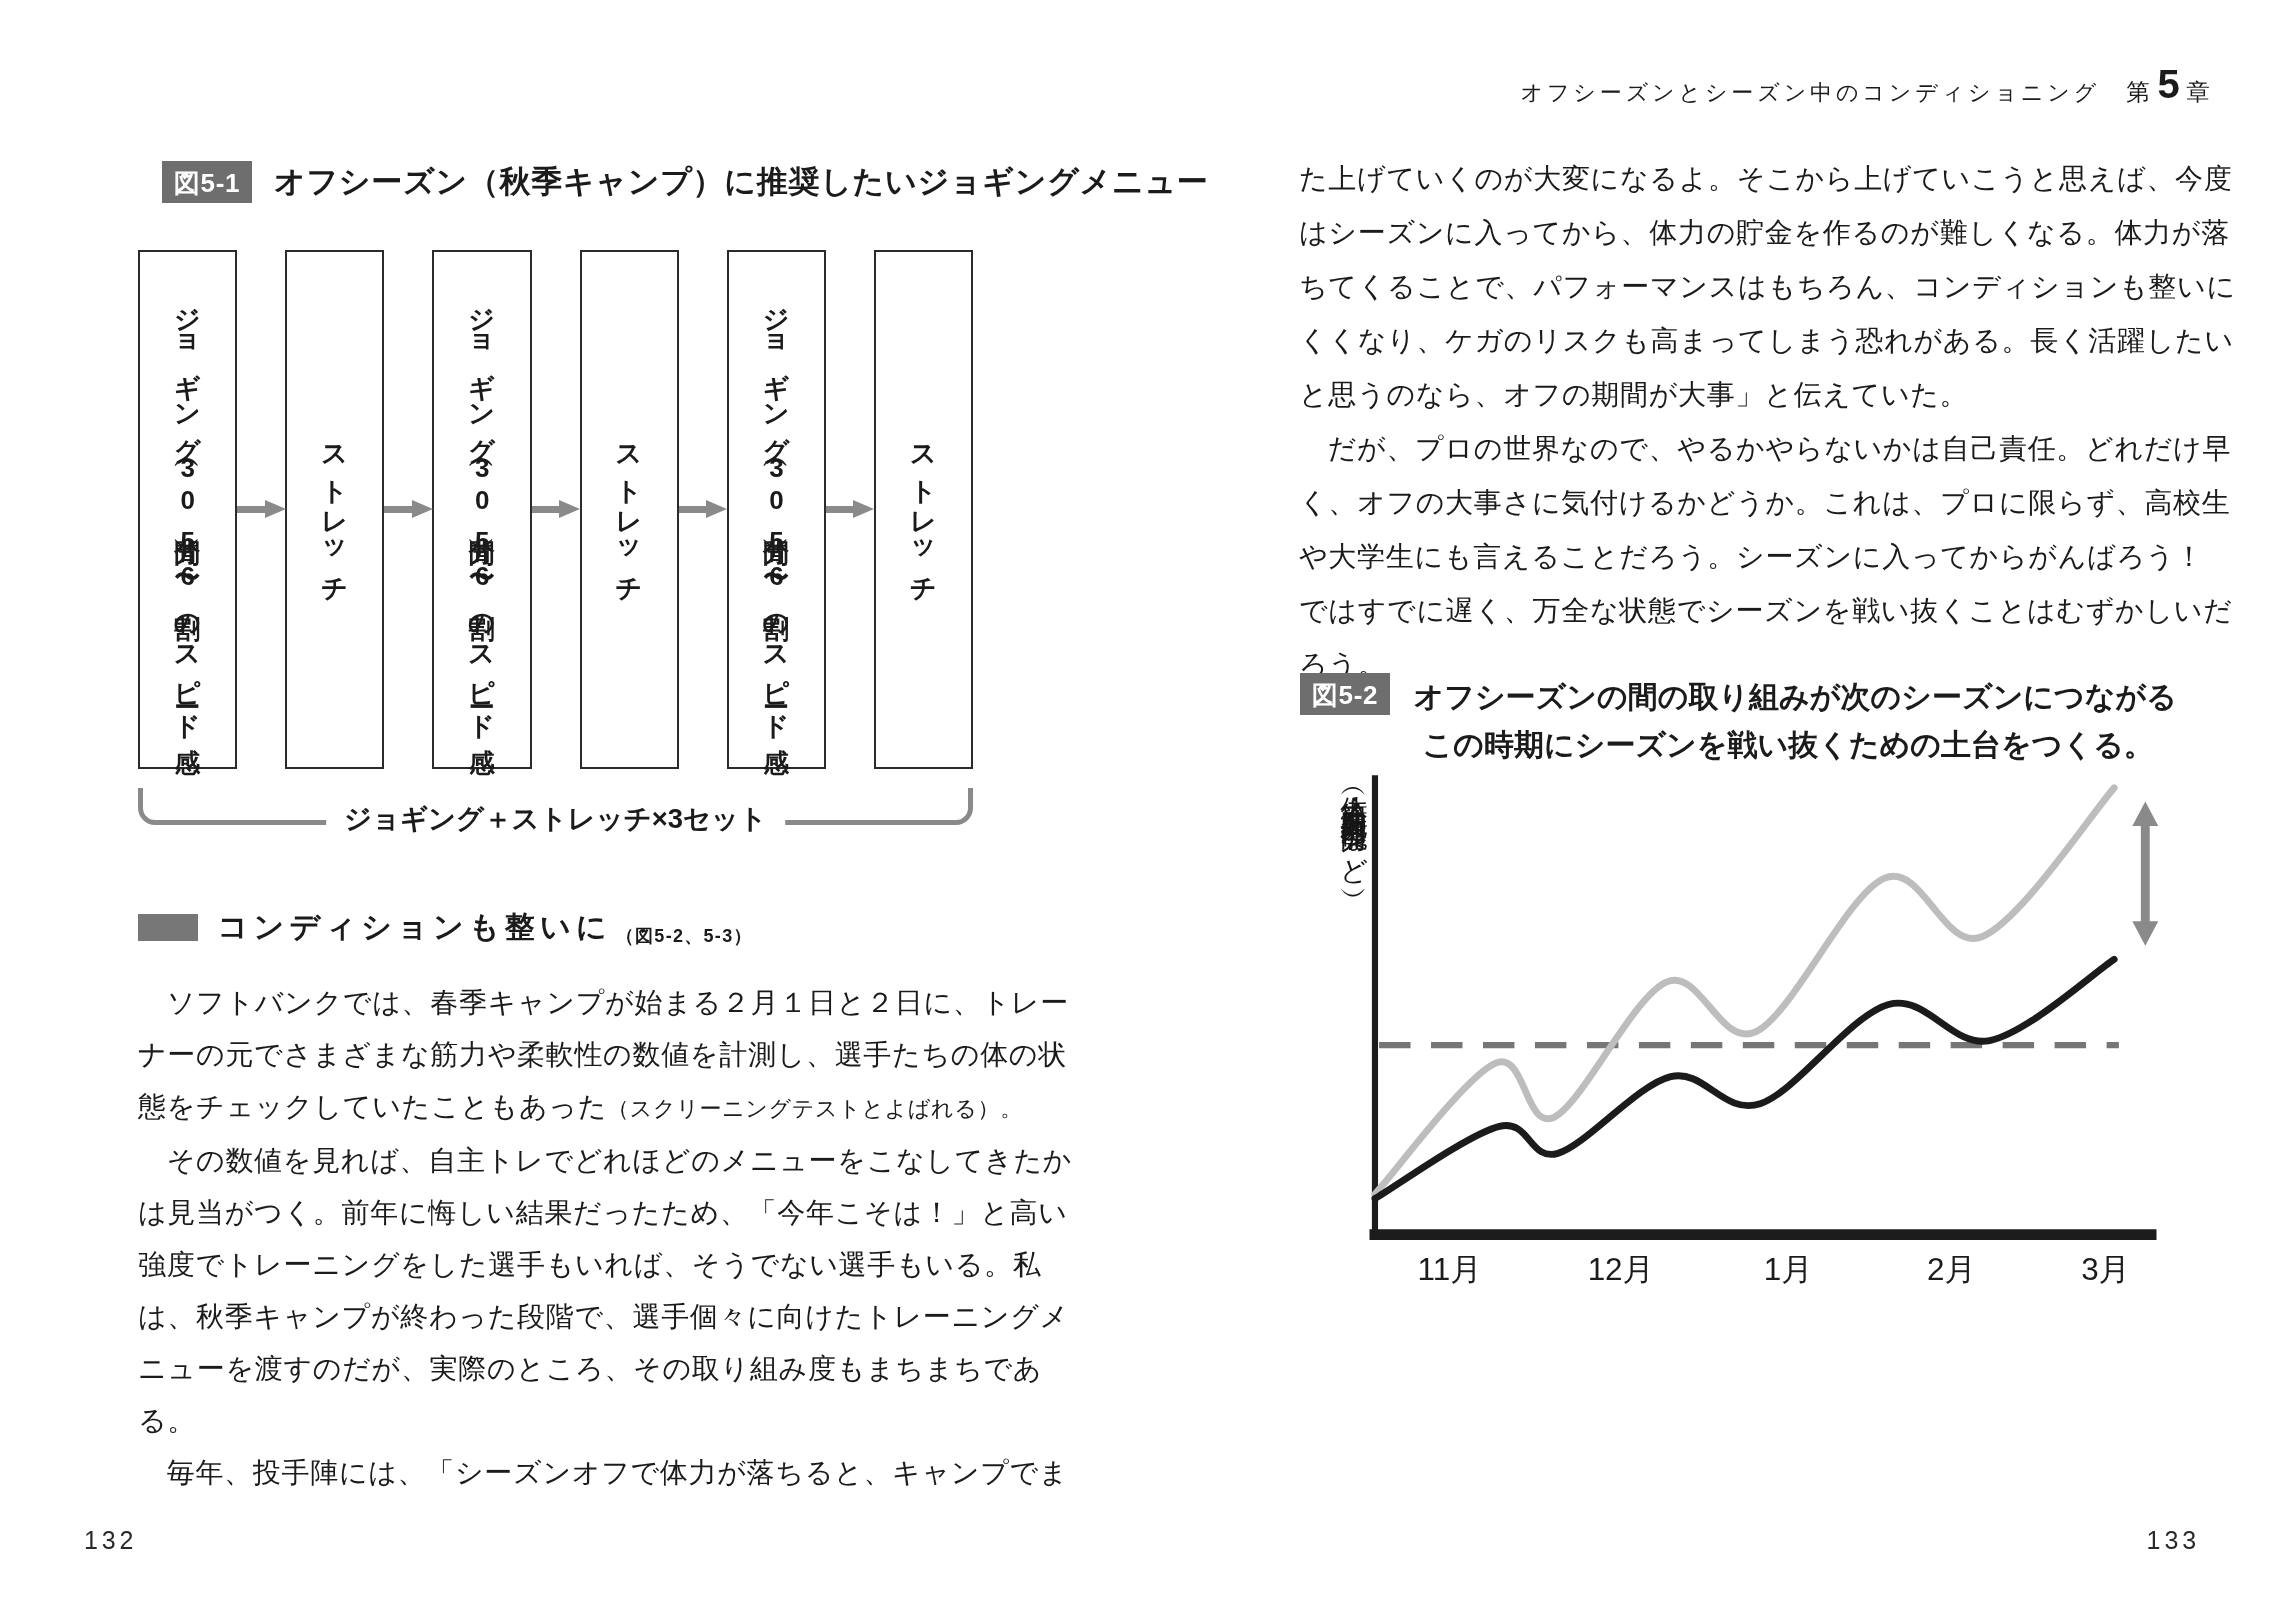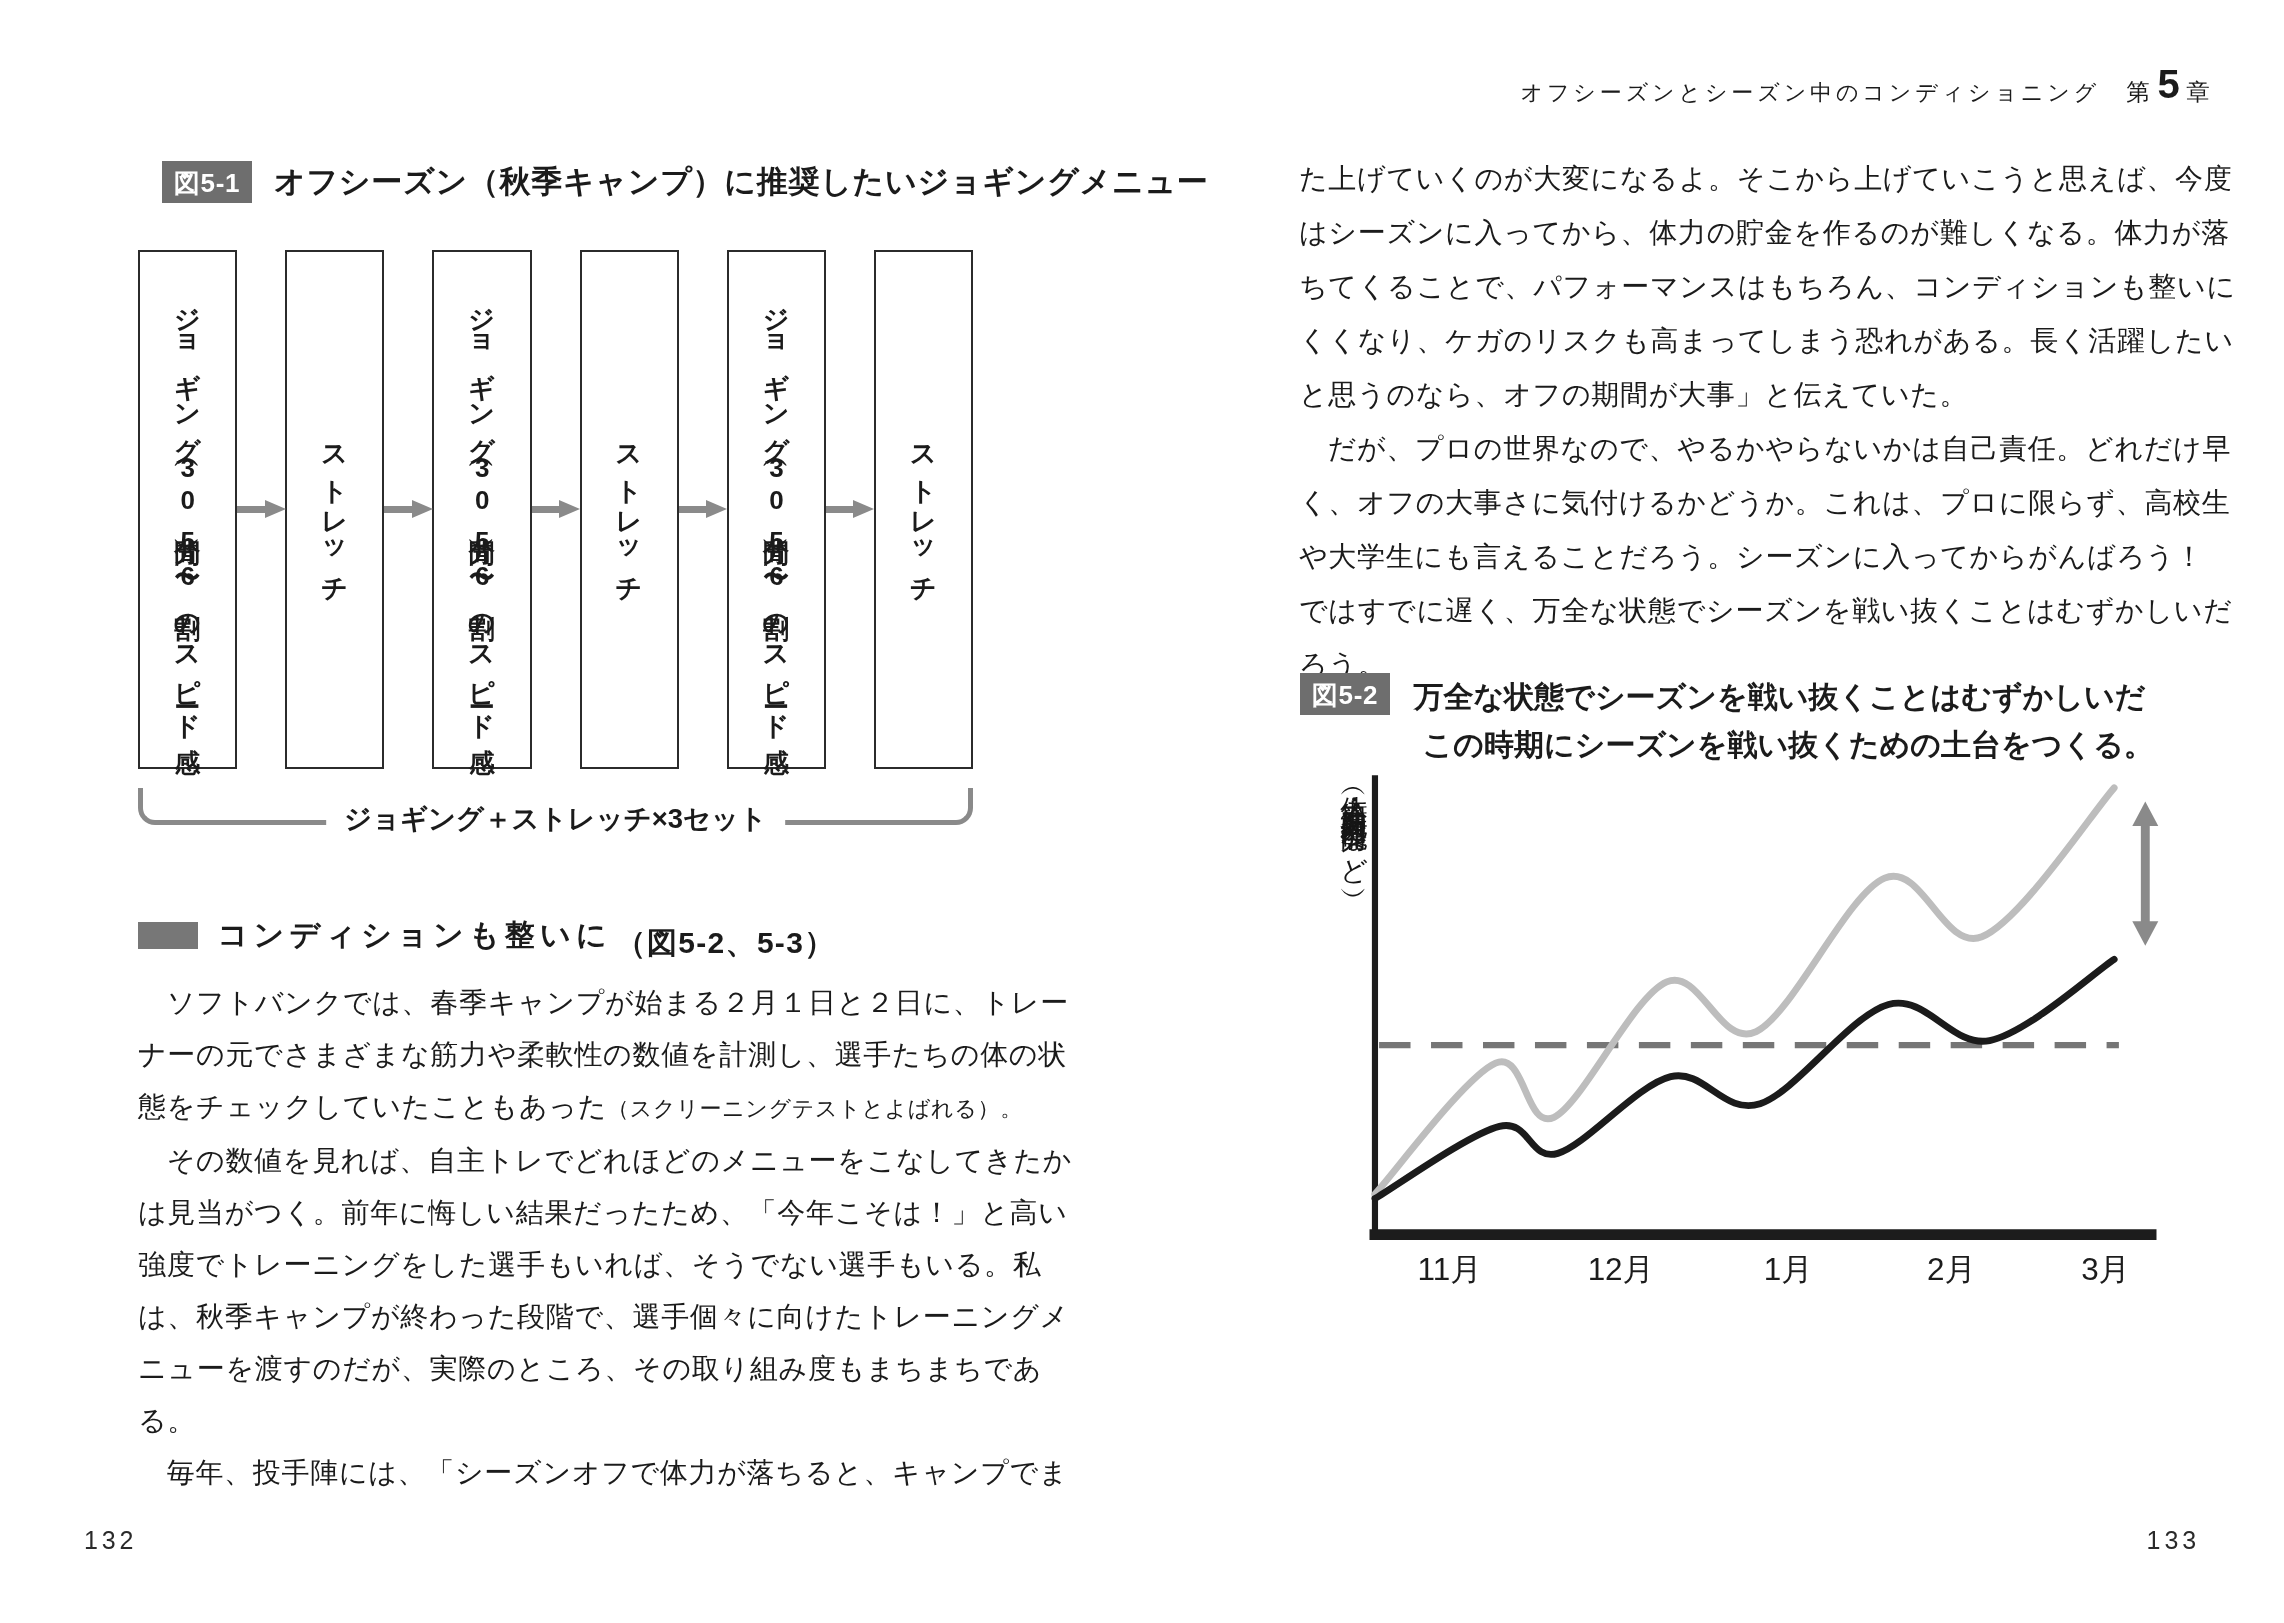--- a/index.html
+++ b/index.html
@@ -50,21 +50,21 @@
   #bracket .arm.right{right:0;width:calc(50% - 216px);border-right:5.9px solid #8a8a8a;border-bottom:5.9px solid #8a8a8a;border-bottom-right-radius:17px;}
   #bracket .label{
     position:absolute;left:50%;bottom:-11.8px;transform:translateX(-50%);
     background:#ffffff;padding:0 18.3px;font-size:27.4px;font-weight:bold;white-space:nowrap;
   }
 
   
   #sec-head{position:absolute;left:138px;top:907px;display:flex;align-items:center;}
   #sec-head .sq{width:60px;height:27.4px;background:#777777;margin-right:19.6px;flex:0 0 auto;}
   #sec-head .txt{font-size:30px;font-weight:bold;letter-spacing:5.2px;white-space:nowrap;}
-  #sec-head .ref{font-size:30px;font-weight:bold;letter-spacing:1.3px;margin-left:3.9px;white-space:nowrap;margin-top:16px;}
+  #sec-head .ref{font-size:18px;font-weight:bold;letter-spacing:1.3px;margin-left:3.9px;white-space:nowrap;margin-top:16px;}
 
   
   .para{position:absolute;font-size:28px;letter-spacing:0.7px;}
   .para .line{white-space:nowrap;}
   #left-para{left:138px;top:977px;width:888px;line-height:52px;}
   #right-para{left:1299px;top:152px;width:888px;line-height:54px;}
   .para .small{font-size:22px;}
 
   
   #r-header{position:absolute;top:63px;right:73px;display:flex;align-items:flex-end;white-space:nowrap;}
@@ -175,21 +175,21 @@
         <div class="line"><span>　だが、プロの世界なので、やるかやらないかは自己責任。どれだけ早</span></div>
         <div class="line"><span>く、オフの大事さに気付けるかどうか。これは、プロに限らず、高校生</span></div>
         <div class="line"><span>や大学生にも言えることだろう。シーズンに入ってからがんばろう！</span></div>
         <div class="line"><span>ではすでに遅く、万全な状態でシーズンを戦い抜くことはむずかしいだ</span></div>
         <div class="line"><span>ろう。</span></div>
       </div>
 
     <div id="fig2-head">
       <span class="fig-badge">図5-2</span>
       <div id="fig2-cap">
-        <div class="c1">万全な状態でシーズンを戦い抜くことはむずかしいだ</div>
+        <div class="c1">オフシーズンの間の取り組みが次のシーズンにつながる</div>
         <div class="c2">この時期にシーズンを戦い抜くための土台をつくる。</div>
       </div>
     </div>
 
     <div id="chart-ylabel">体力（筋力・筋持久力・回復能力など）</div>
 
     <div id="chart-wrap">
       <svg id="chart-svg" width="849" height="547" viewBox="0 0 1240 800" xmlns="http://www.w3.org/2000/svg">
           <line x1="62" y1="28" x2="62" y2="708" stroke="#1c1c1c" stroke-width="9"></line>
           <line x1="54" y1="700" x2="1205" y2="700" stroke="#1c1c1c" stroke-width="16"></line>

